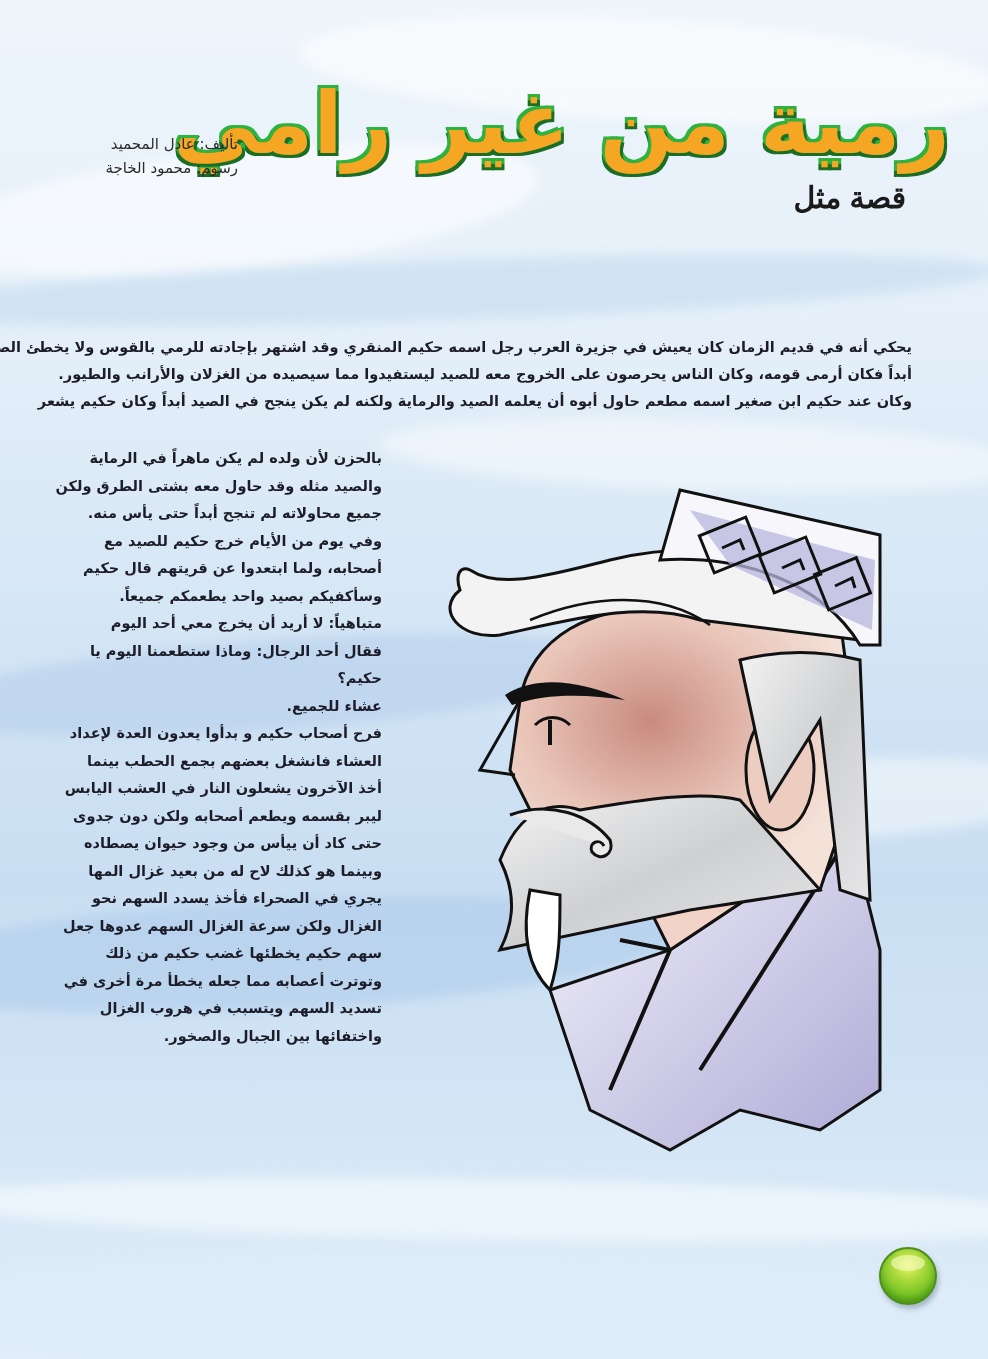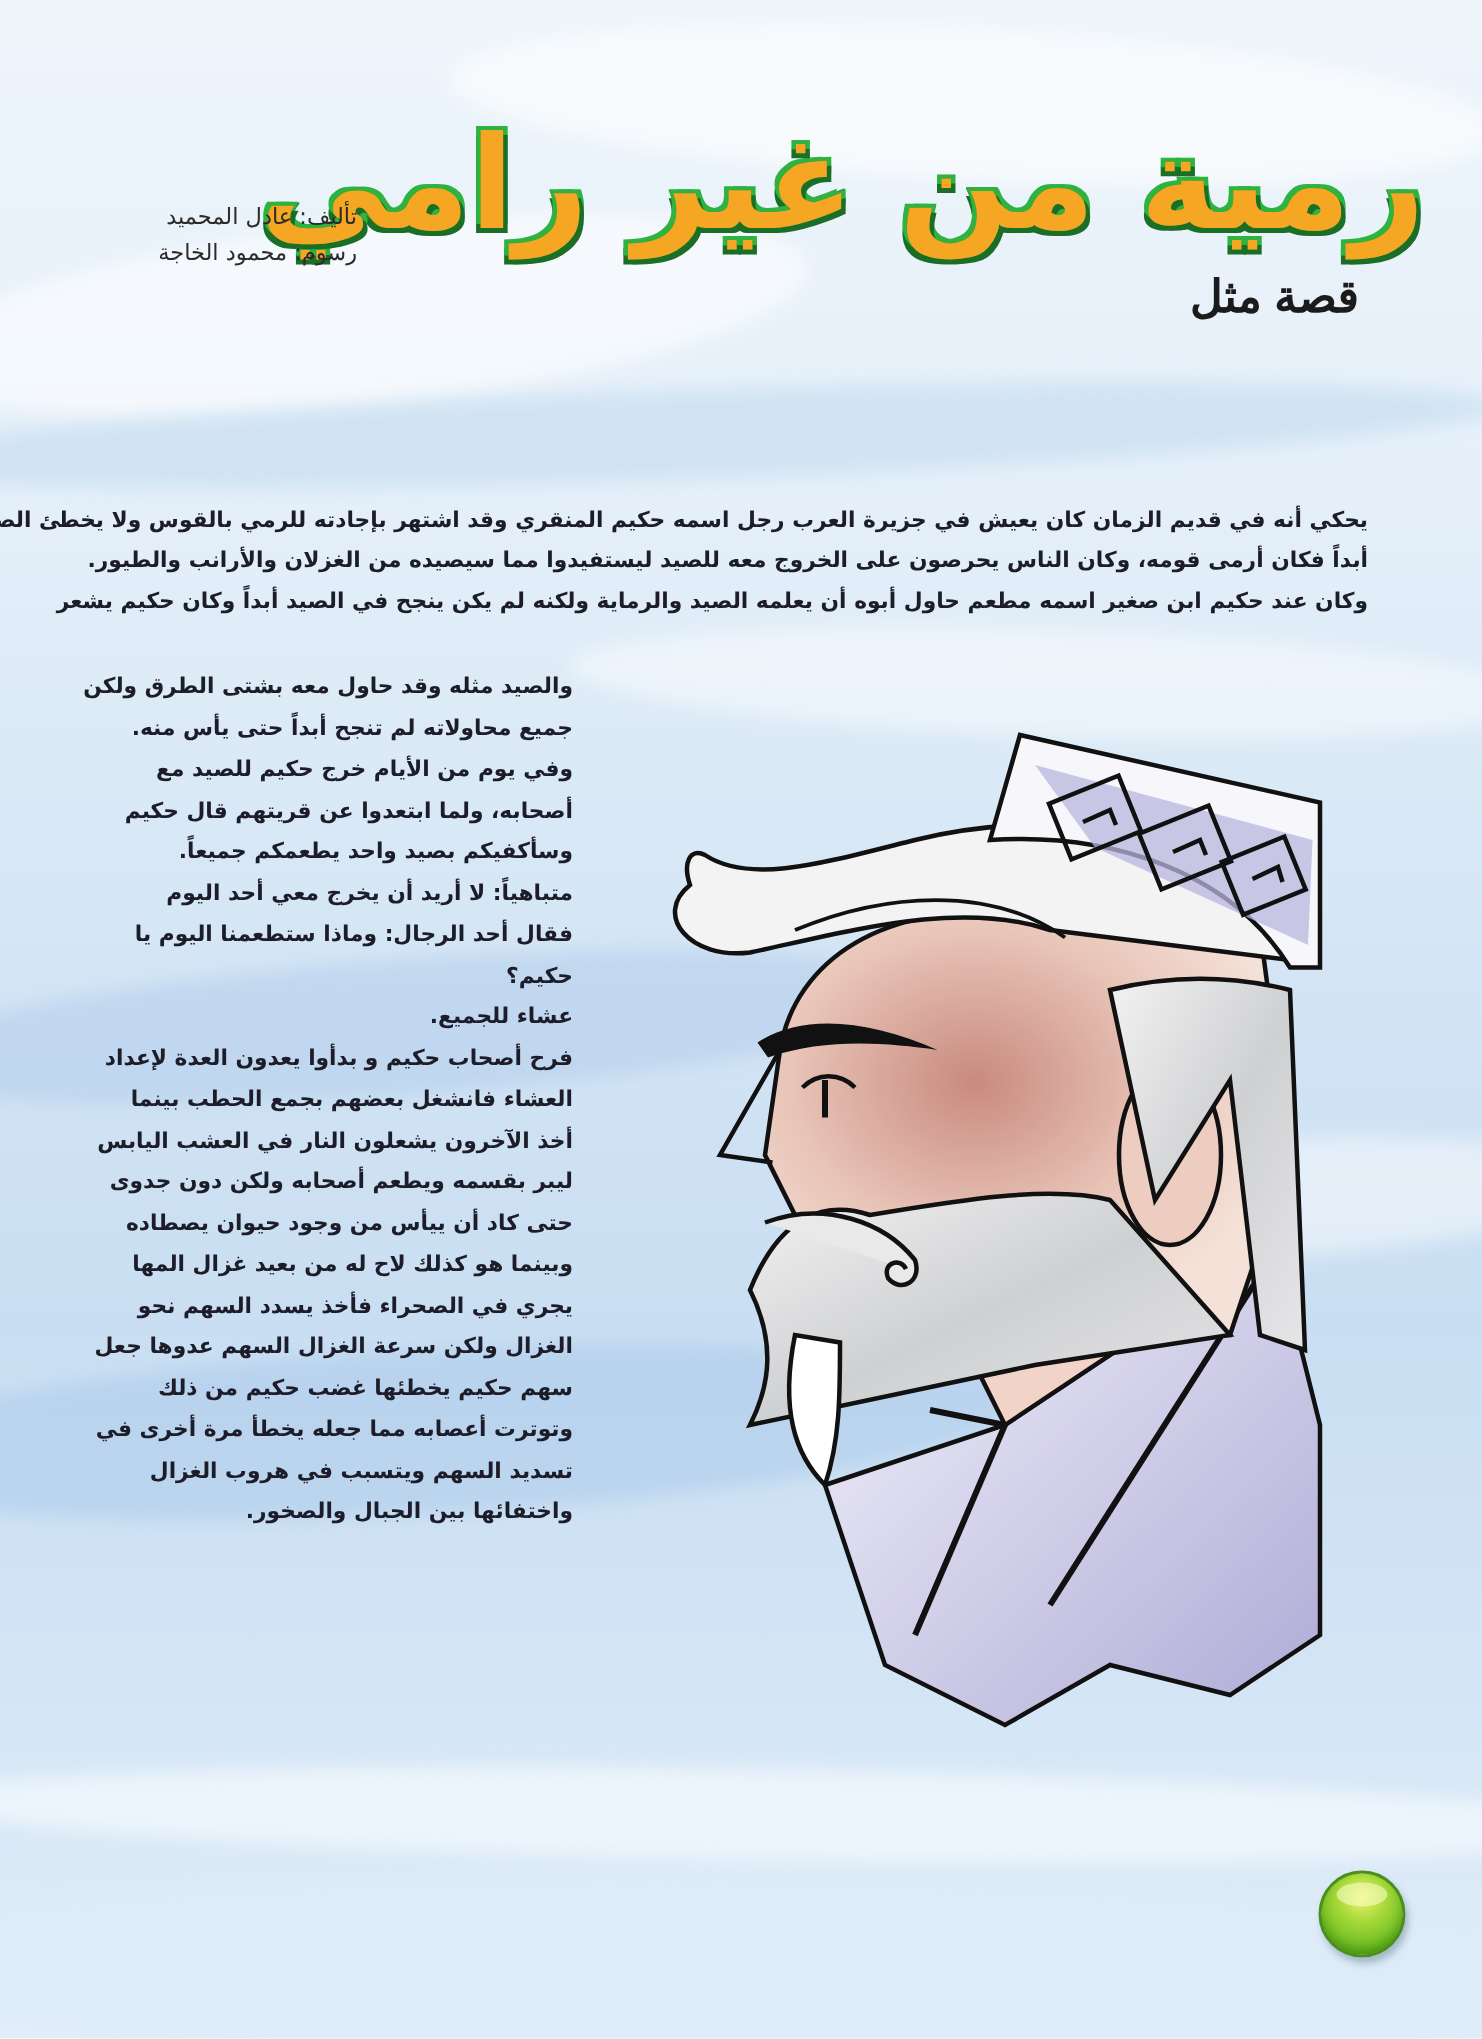--- a/index.html
+++ b/index.html
@@ -105,20 +105,21 @@
   <div>رسوم: محمود الخاجة</div>
 </div>
 
 <div class="intro">
   <span class="intro-line">يحكي أنه في قديم الزمان كان يعيش في جزيرة العرب رجل اسمه حكيم المنقري وقد اشتهر بإجادته للرمي بالقوس ولا يخطئ الصيد</span>
   <span class="intro-line">أبداً فكان أرمى قومه، وكان الناس يحرصون على الخروج معه للصيد ليستفيدوا مما سيصيده من الغزلان والأرانب والطيور.</span>
   <span class="intro-line">وكان عند حكيم ابن صغير اسمه مطعم حاول أبوه أن يعلمه الصيد والرماية ولكنه لم يكن ينجح في الصيد أبداً وكان حكيم يشعر</span>
 </div>
 
 <div class="column">
+  <span class="col-line">بالحزن لأن ولده لم يكن ماهراً في الرماية</span>
   <span class="col-line">والصيد مثله وقد حاول معه بشتى الطرق ولكن</span>
   <span class="col-line">جميع محاولاته لم تنجح أبداً حتى يأس منه.</span>
   <span class="col-line">وفي يوم من الأيام خرج حكيم للصيد مع</span>
   <span class="col-line">أصحابه، ولما ابتعدوا عن قريتهم قال حكيم</span>
   <span class="col-line">وسأكفيكم بصيد واحد يطعمكم جميعاً.</span>
   <span class="col-line">متباهياً: لا أريد أن يخرج معي أحد اليوم</span>
   <span class="col-line">فقال أحد الرجال: وماذا ستطعمنا اليوم يا</span>
   <span class="col-line">حكيم؟</span>
   <span class="col-line">عشاء للجميع.</span>
   <span class="col-line">فرح أصحاب حكيم و بدأوا يعدون العدة لإعداد</span>

